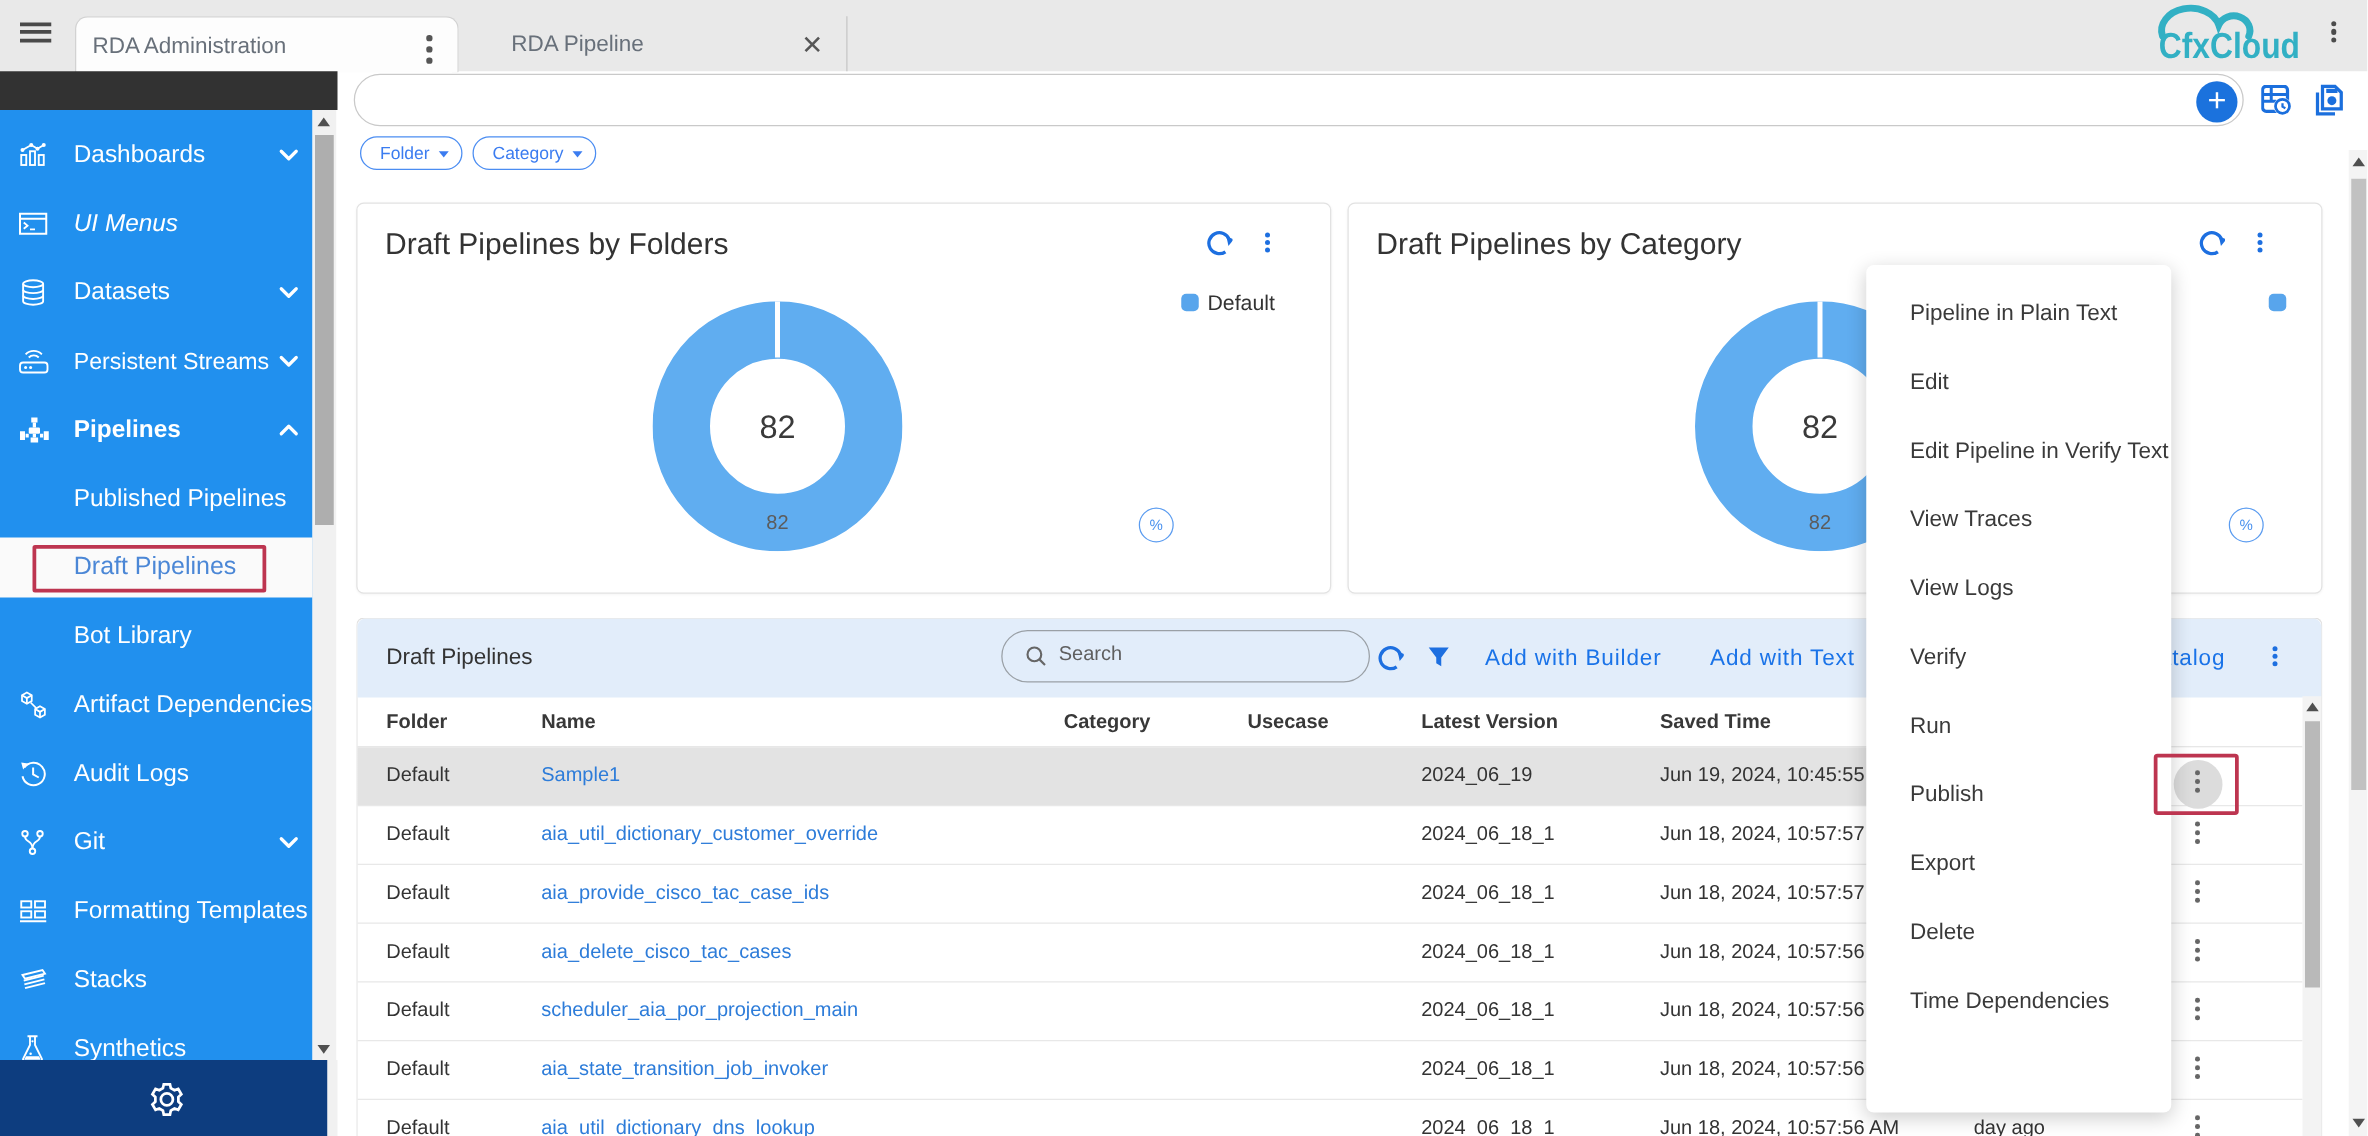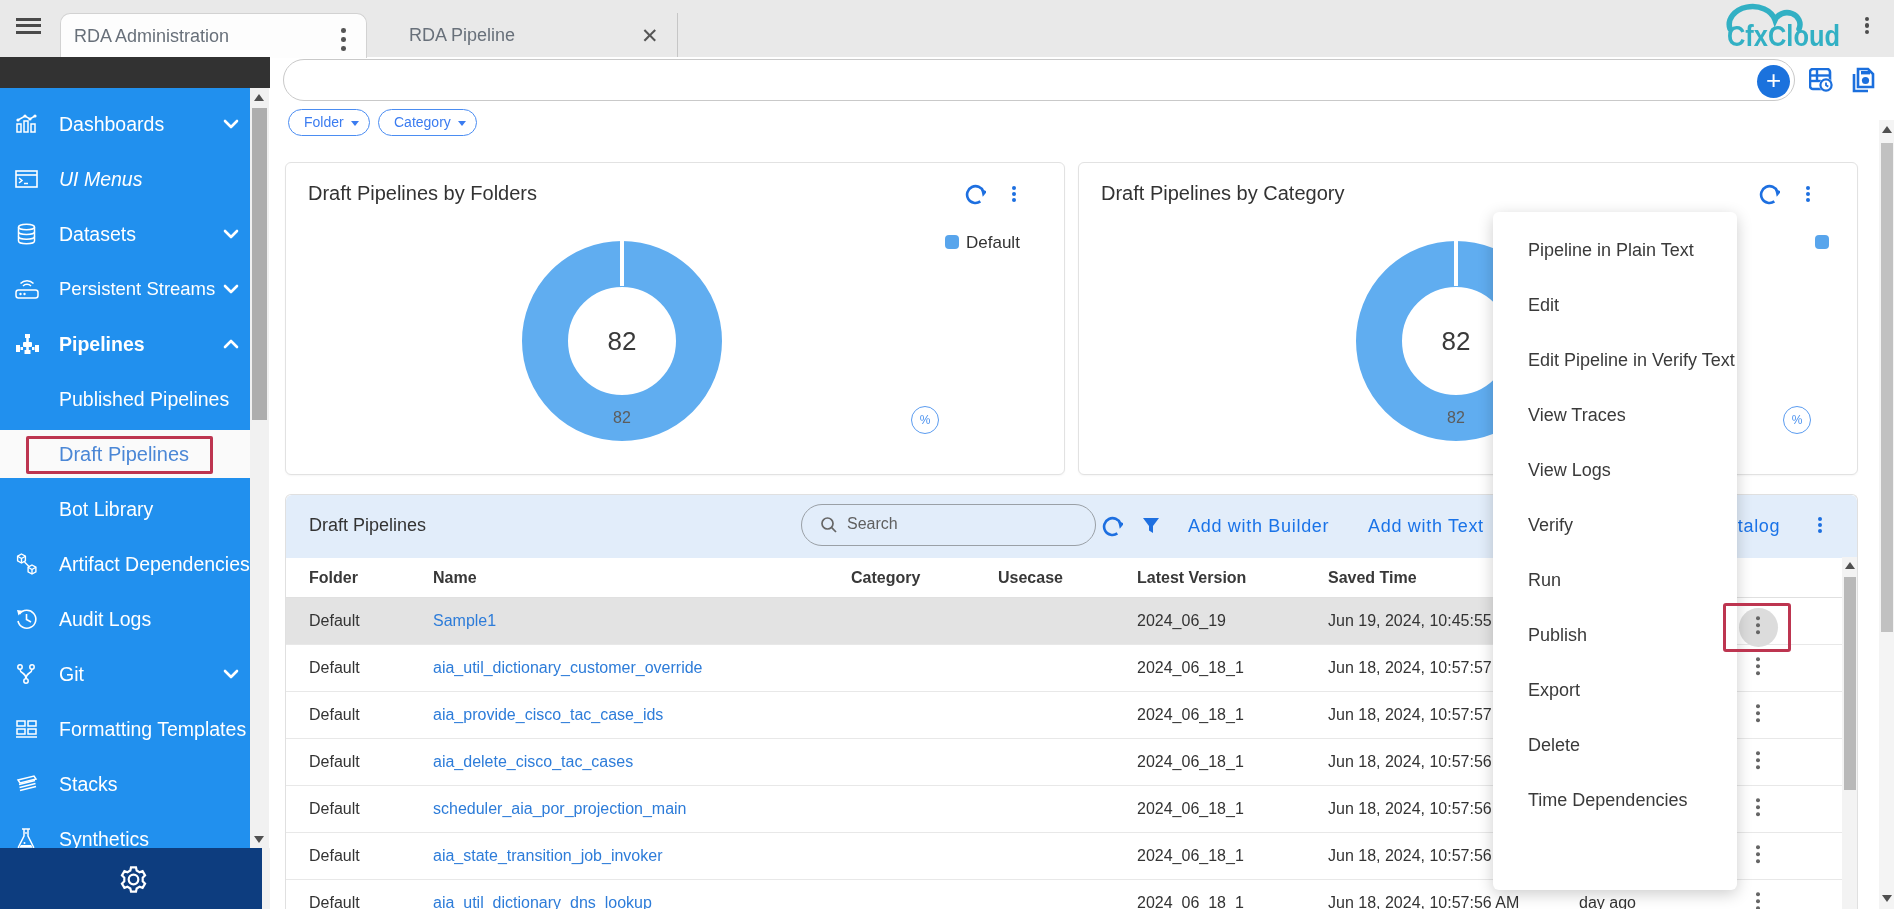--- a/index.html
+++ b/index.html
@@ -42,21 +42,21 @@
   border:1px solid #c9c9c9; border-radius:21px; }
 .plusbtn { position:absolute; left:1757px; top:65px; width:33px; height:33px; border-radius:50%;
   background:#1b72dd; color:#fff; font-size:26px; text-align:center; line-height:30px; font-weight:400; }
 .chip { position:absolute; top:109px; height:27px; border:1.5px solid #4b8df2; border-radius:14px;
   color:#3b7cf0; font-size:14px; line-height:24px; padding:0 25px 0 15px; }
 .chip .car { position:absolute; right:10px; top:11px; width:0; height:0;
   border-left:4.5px solid transparent; border-right:4.5px solid transparent; border-top:5.5px solid #3b7cf0; }
 
 .card { position:absolute; top:162px; width:780px; height:313px; background:#fff;
   border:1px solid #e2e2e2; border-radius:6px; box-shadow:0 1px 2px rgba(0,0,0,0.04); }
-.cardtitle { position:absolute; top:182px; font-size:20px; color:#333; }
+.cardtitle { position:absolute; top:182px; font-size:24px; color:#333; }
 .cdots i { display:block; width:4.2px; height:4.2px; border-radius:50%; background:#1d6fe0; margin-bottom:1.7px; }
 
 .legend-sq { position:absolute; width:14px; height:14px; border-radius:4px; background:#58a5ec; top:235px; }
 .legend-tx { position:absolute; top:233px; font-size:17px; color:#333; }
 .pctbtn { position:absolute; width:28px; height:28px; border-radius:50%; border:1.5px solid #5b9cf0;
   color:#4b92ef; font-size:12px; text-align:center; line-height:26px; top:406px; }
 
 
 .tcard { position:absolute; left:285px; top:494px; width:1573px; height:415px; background:#fff;
   border:1px solid #e0e0e0; border-bottom:none; border-radius:6px 6px 0 0; }

